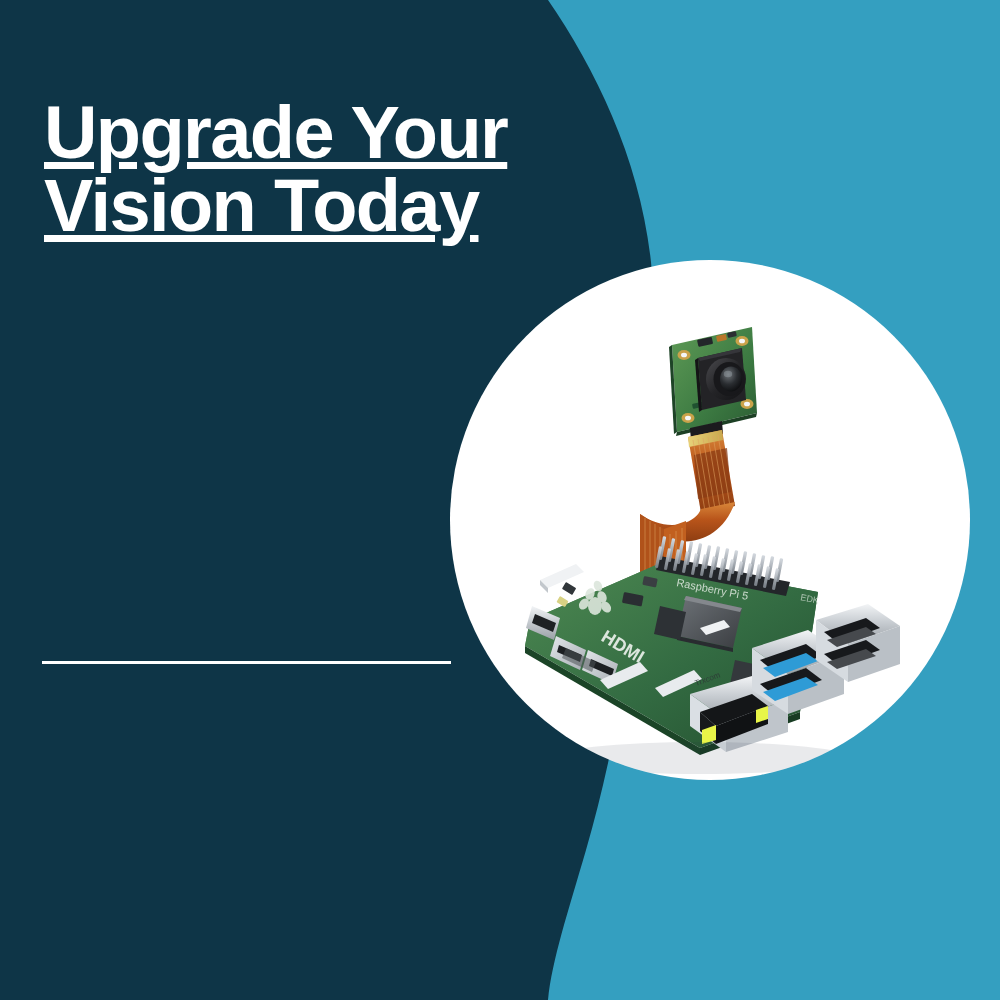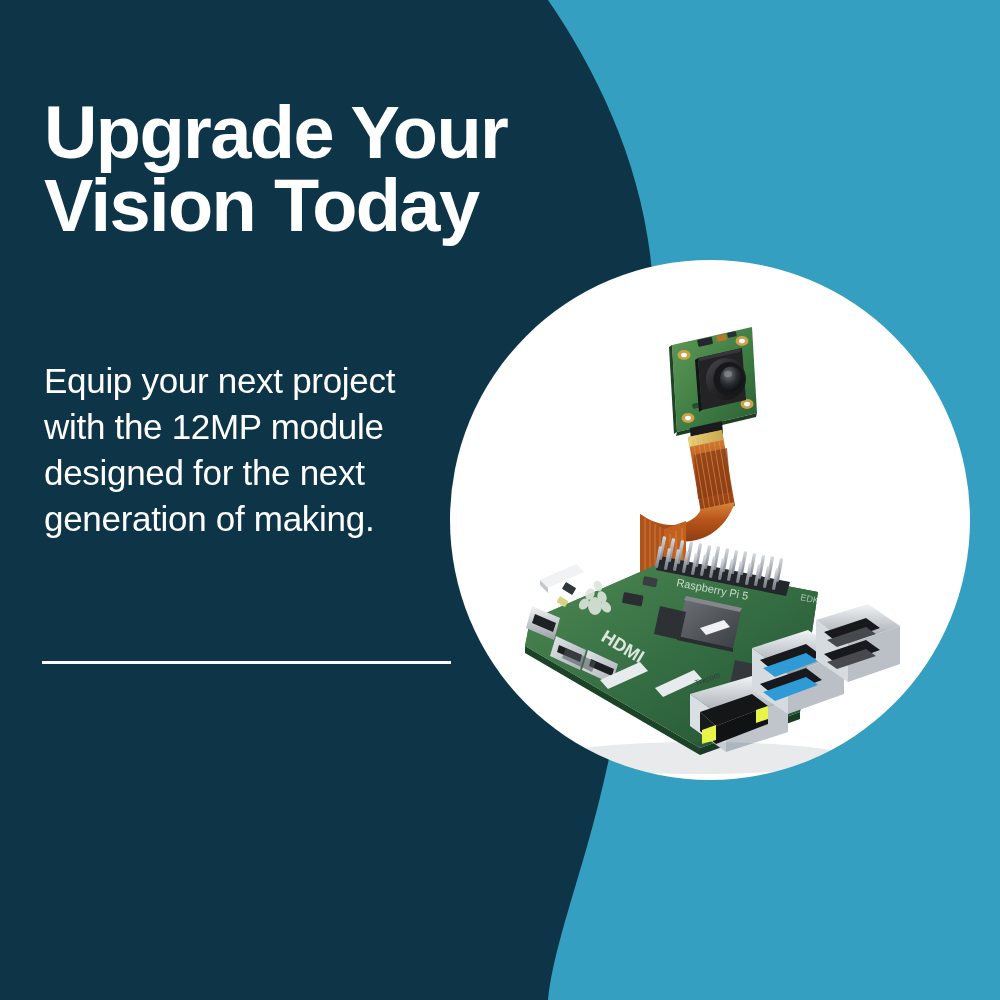--- a/index.html
+++ b/index.html
@@ -31,20 +31,21 @@
   }
   .headline {
     position:absolute; left:44px; top:96px;
     width:470px;
     color:#FFFFFF;
     font-size:74px;
     font-weight:700;
     line-height:0.99;
     letter-spacing:-1.6px;
     white-space:pre-line;
+    text-decoration:underline;
   }
   .body-copy {
     position:absolute; left:44px; top:358px;
     width:430px;
     color:#FFFFFF;
     font-size:35px;
     font-weight:400;
     line-height:1.31;
     letter-spacing:-0.3px;
     white-space:pre-line;
@@ -355,21 +356,17 @@
 
       <ellipse cx="700" cy="758" rx="150" ry="16" fill="#2A3540" opacity="0.10"></ellipse>
     </g>
   </svg>
   </div>
 
   <div class="text-col">
     <h1 class="headline">Upgrade Your
 Vision Today</h1>
 
-    <p class="body-copy">Equip your next project
-with the 12MP module
-designed for the next
-generation of making.</p>
 
     <div class="divider"></div>
   </div>
 
 </div>
 
 </body></html>

